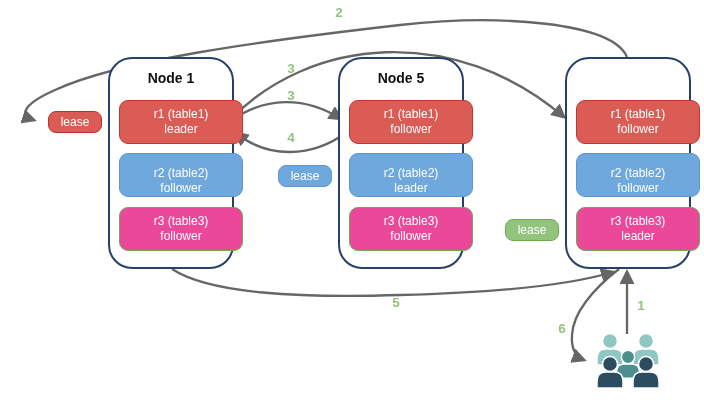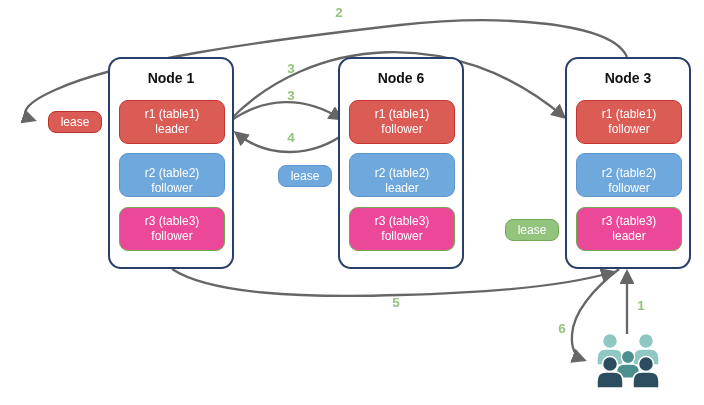--- a/index.html
+++ b/index.html
@@ -3,28 +3,28 @@
 <meta charset="utf-8">
 <style>
   html,body{margin:0;padding:0;background:#fff;}
   .canvas{
     position:relative;width:704px;height:405px;overflow:hidden;background:#fff;
     font-family:"Liberation Sans","DejaVu Sans",sans-serif;
   }
   svg.arrows{position:absolute;left:0;top:0;width:704px;height:405px;}
   .node{
     position:absolute;top:57px;width:126px;height:212px;box-sizing:border-box;
-    background:#fff;border:2px solid #26406a;border-radius:13px;
+    background:#fff;border:2px solid #26406a;border-radius:24px;
   }
   .node-1{left:108px;} .node-2{left:338px;} .node-3{left:565px;}
   .node-title{
     margin-top:11px;text-align:center;font-size:14px;font-weight:bold;color:#111;
   }
   .replica{
-    position:absolute;left:9px;width:106px;height:44px;box-sizing:border-box;
+    position:absolute;left:9px;width:124px;height:44px;box-sizing:border-box;
     border-radius:9px;display:flex;flex-direction:column;align-items:center;justify-content:center;
     color:#fff;font-size:12px;line-height:1.25;text-align:center;
   }
   .replica.r-red{top:41px;background:#db5b55;border:1.5px solid #c3352d;}
   .replica.r-blue{top:94px;background:#6fa8dc;border:1.5px solid #5b96d2;justify-content:flex-end;}
   .replica.r-green{top:148px;background:#ec4899;border:1.5px solid #6faa52;}
   .lease{
     position:absolute;width:54px;height:22px;box-sizing:border-box;border-radius:8px;
     display:flex;align-items:center;justify-content:center;color:#fff;font-size:12px;
   }
@@ -92,37 +92,36 @@
       <span>r2 (table2)</span>
       <span>follower</span>
     </div>
     <div class="replica r-green">
       <span>r3 (table3)</span>
       <span>follower</span>
     </div>
   </div>
 
   <div class="node node-2">
-    <div class="node-title">Node 6</div>
+    <div class="node-title">Node 5</div>
     <div class="replica r-red">
       <span>r1 (table1)</span>
       <span>follower</span>
     </div>
     <div class="replica r-blue">
       <span>r2 (table2)</span>
       <span>leader</span>
     </div>
     <div class="replica r-green">
       <span>r3 (table3)</span>
       <span>follower</span>
     </div>
   </div>
 
   <div class="node node-3">
-    <div class="node-title">Node 3</div>
     <div class="replica r-red">
       <span>r1 (table1)</span>
       <span>follower</span>
     </div>
     <div class="replica r-blue">
       <span>r2 (table2)</span>
       <span>follower</span>
     </div>
     <div class="replica r-green">
       <span>r3 (table3)</span>

